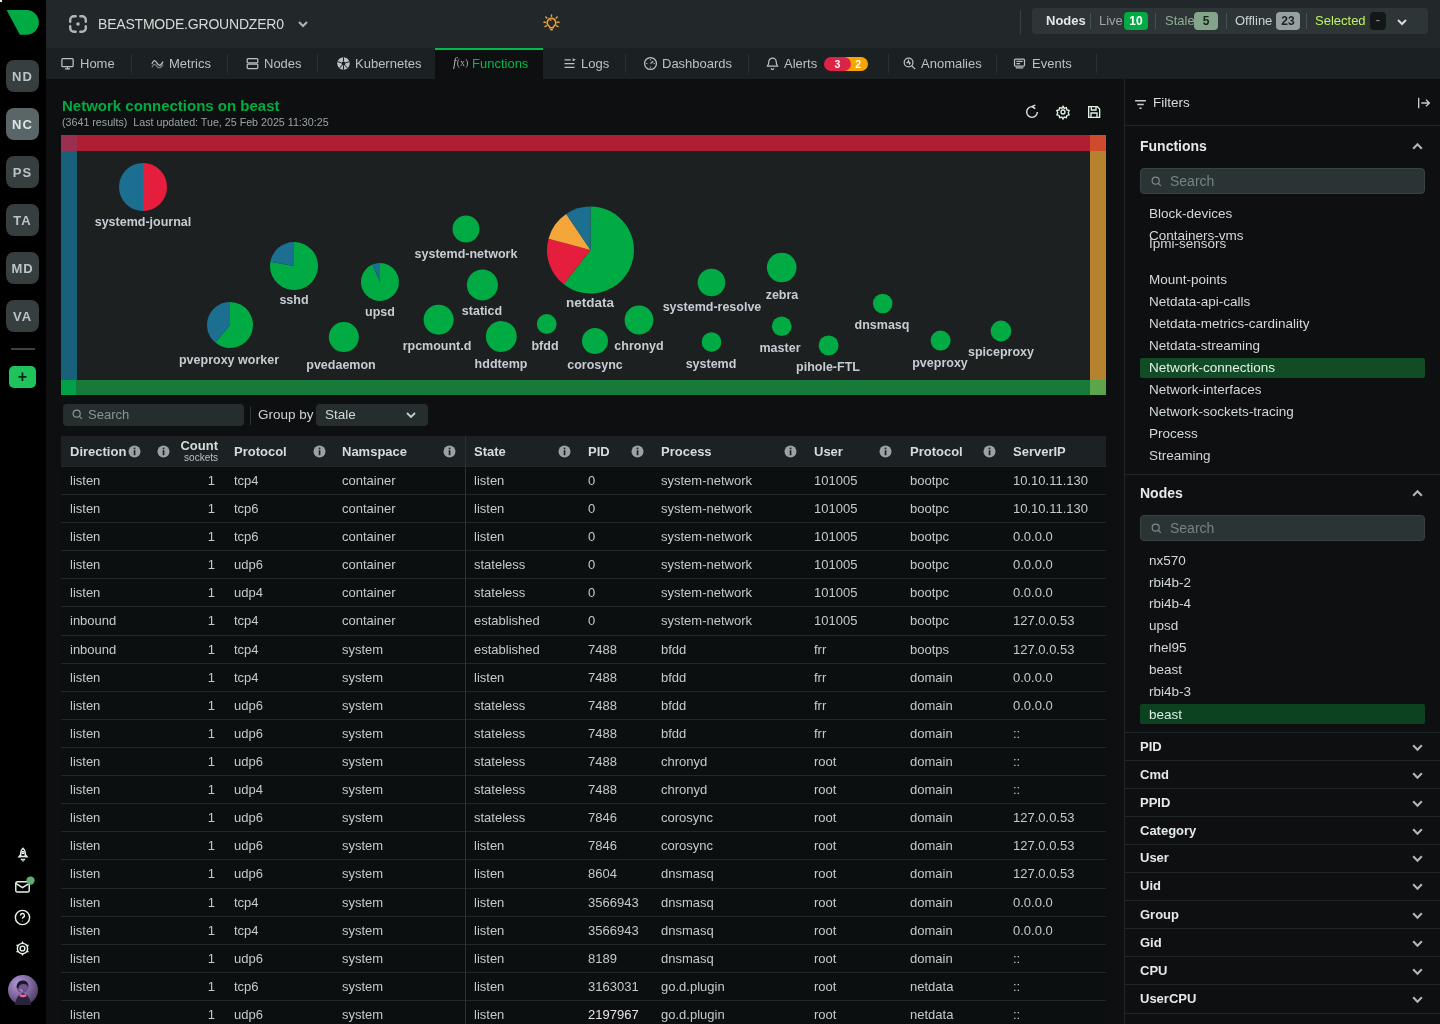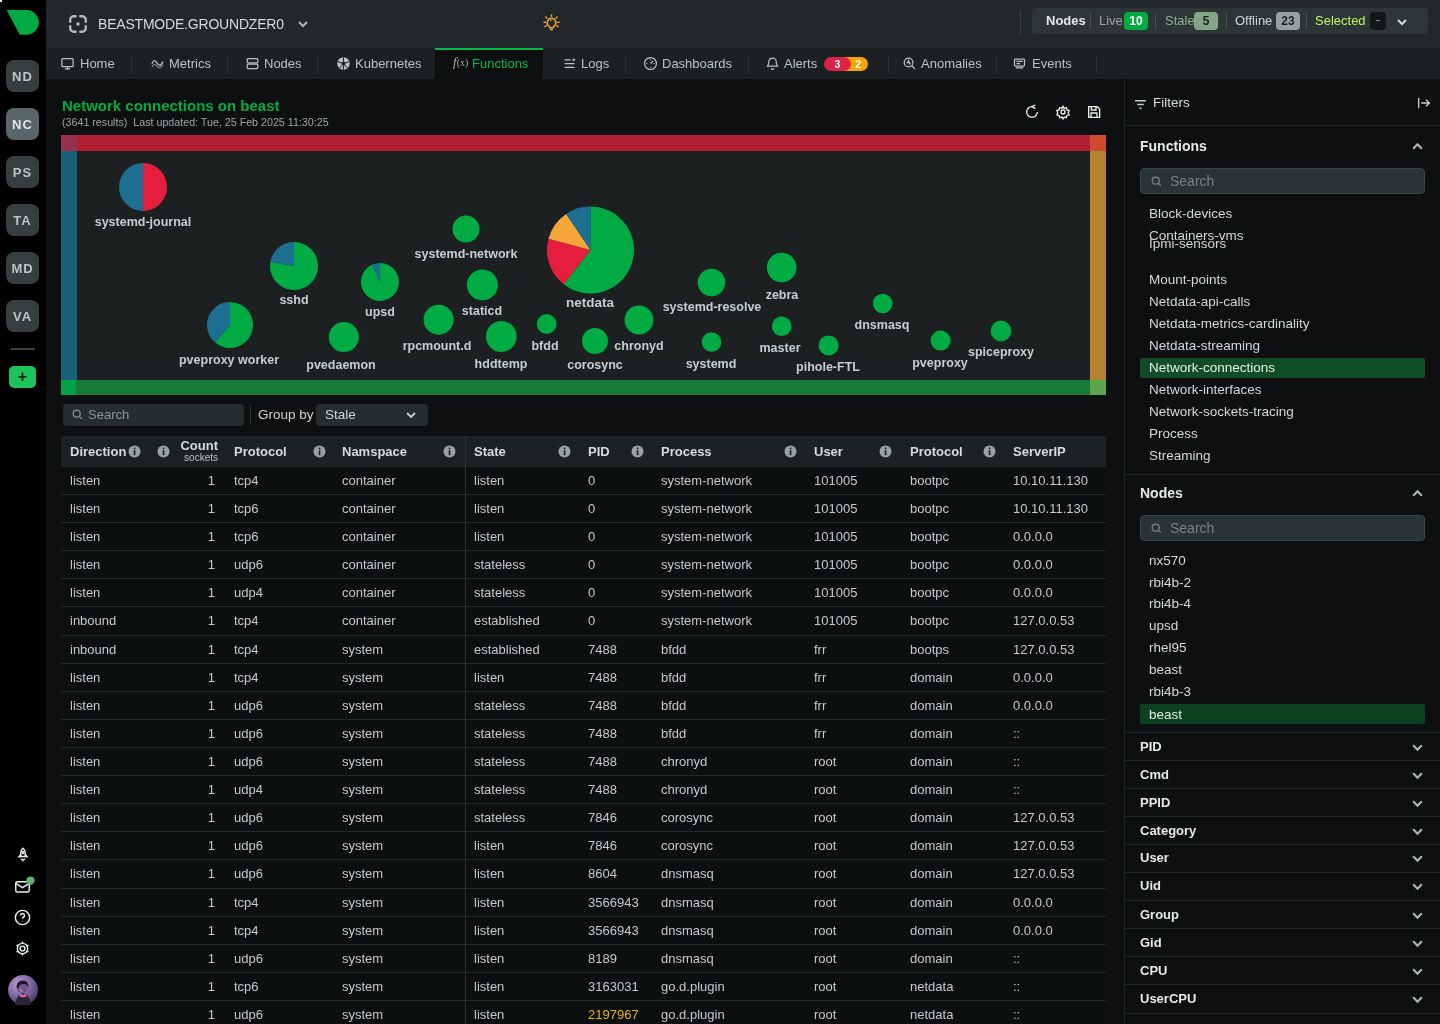--- a/index.html
+++ b/index.html
@@ -553,21 +553,21 @@
     <div class="abs" style="left:661px;top:979px;font-size:13px;color:#c3cacd">go.d.plugin</div>
     <div class="abs" style="left:814px;top:979px;font-size:13px;color:#c3cacd">root</div>
     <div class="abs" style="left:910px;top:979px;font-size:13px;color:#c3cacd">netdata</div>
     <div class="abs" style="left:1013px;top:979px;font-size:13px;color:#c3cacd">::</div>
 <div class="abs" style="left:61px;top:1000px;width:1045px;height:28px;background:#0c0f10;border-top:1px solid #212829"></div>
 <div class="abs" style="left:178px;top:1007px;width:37px;text-align:right;font-size:13px;color:#c3cacd">1</div>
     <div class="abs" style="left:70px;top:1007px;font-size:13px;color:#c3cacd">listen</div>
     <div class="abs" style="left:234px;top:1007px;font-size:13px;color:#c3cacd">udp6</div>
     <div class="abs" style="left:342px;top:1007px;font-size:13px;color:#c3cacd">system</div>
     <div class="abs" style="left:474px;top:1007px;font-size:13px;color:#c3cacd">listen</div>
-    <div class="abs" style="left:588px;top:1007px;font-size:13px;color:#eab308">2197967</div>
+    <div class="abs" style="left:588px;top:1007px;font-size:13px;color:#e5e5e5">2197967</div>
     <div class="abs" style="left:661px;top:1007px;font-size:13px;color:#c3cacd">go.d.plugin</div>
     <div class="abs" style="left:814px;top:1007px;font-size:13px;color:#c3cacd">root</div>
     <div class="abs" style="left:910px;top:1007px;font-size:13px;color:#c3cacd">netdata</div>
     <div class="abs" style="left:1013px;top:1007px;font-size:13px;color:#c3cacd">::</div>
 <div class="abs" style="left:465px;top:436px;width:1px;height:588px;background:#2b3233"></div>
 </div>
 <div id="panel">
   <svg class="abs" style="left:9px;top:20px" width="13" height="11" viewBox="0 0 24 20" fill="none" stroke="#c6cdce" stroke-width="2.6">
       <path d="M2 3 h20 M6 10 h12 M10 17 h4"></path>
     </svg>

